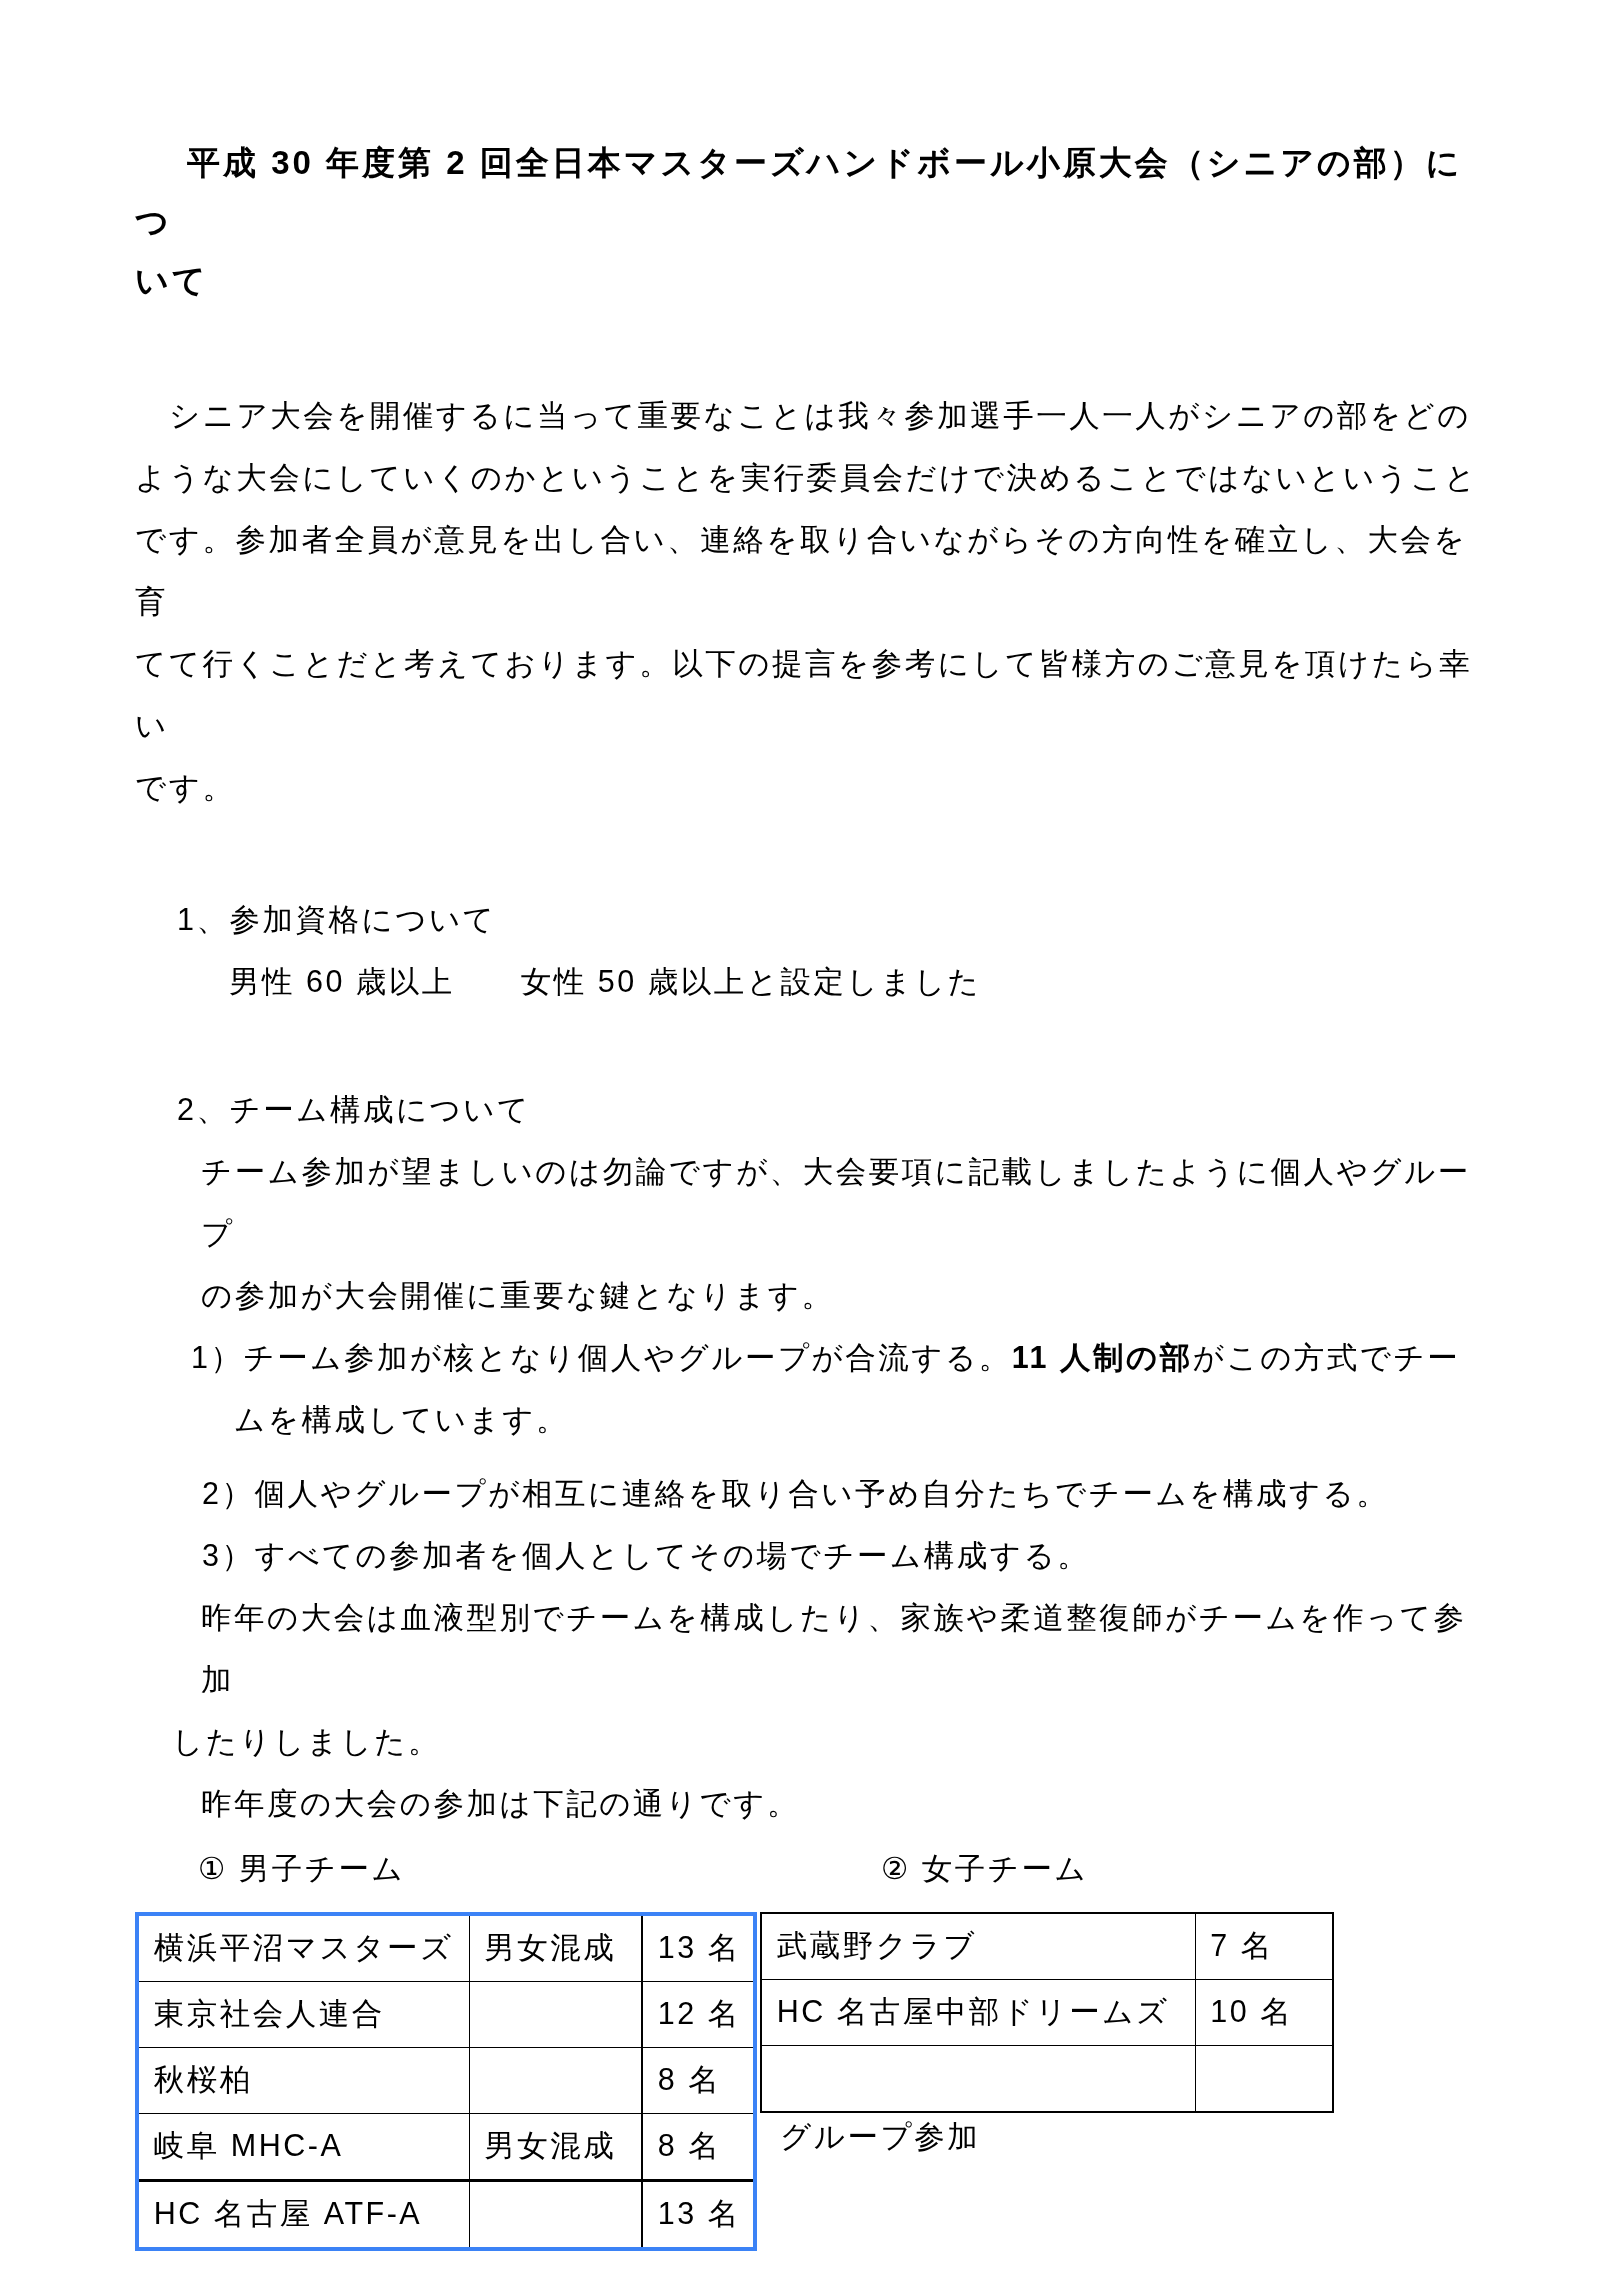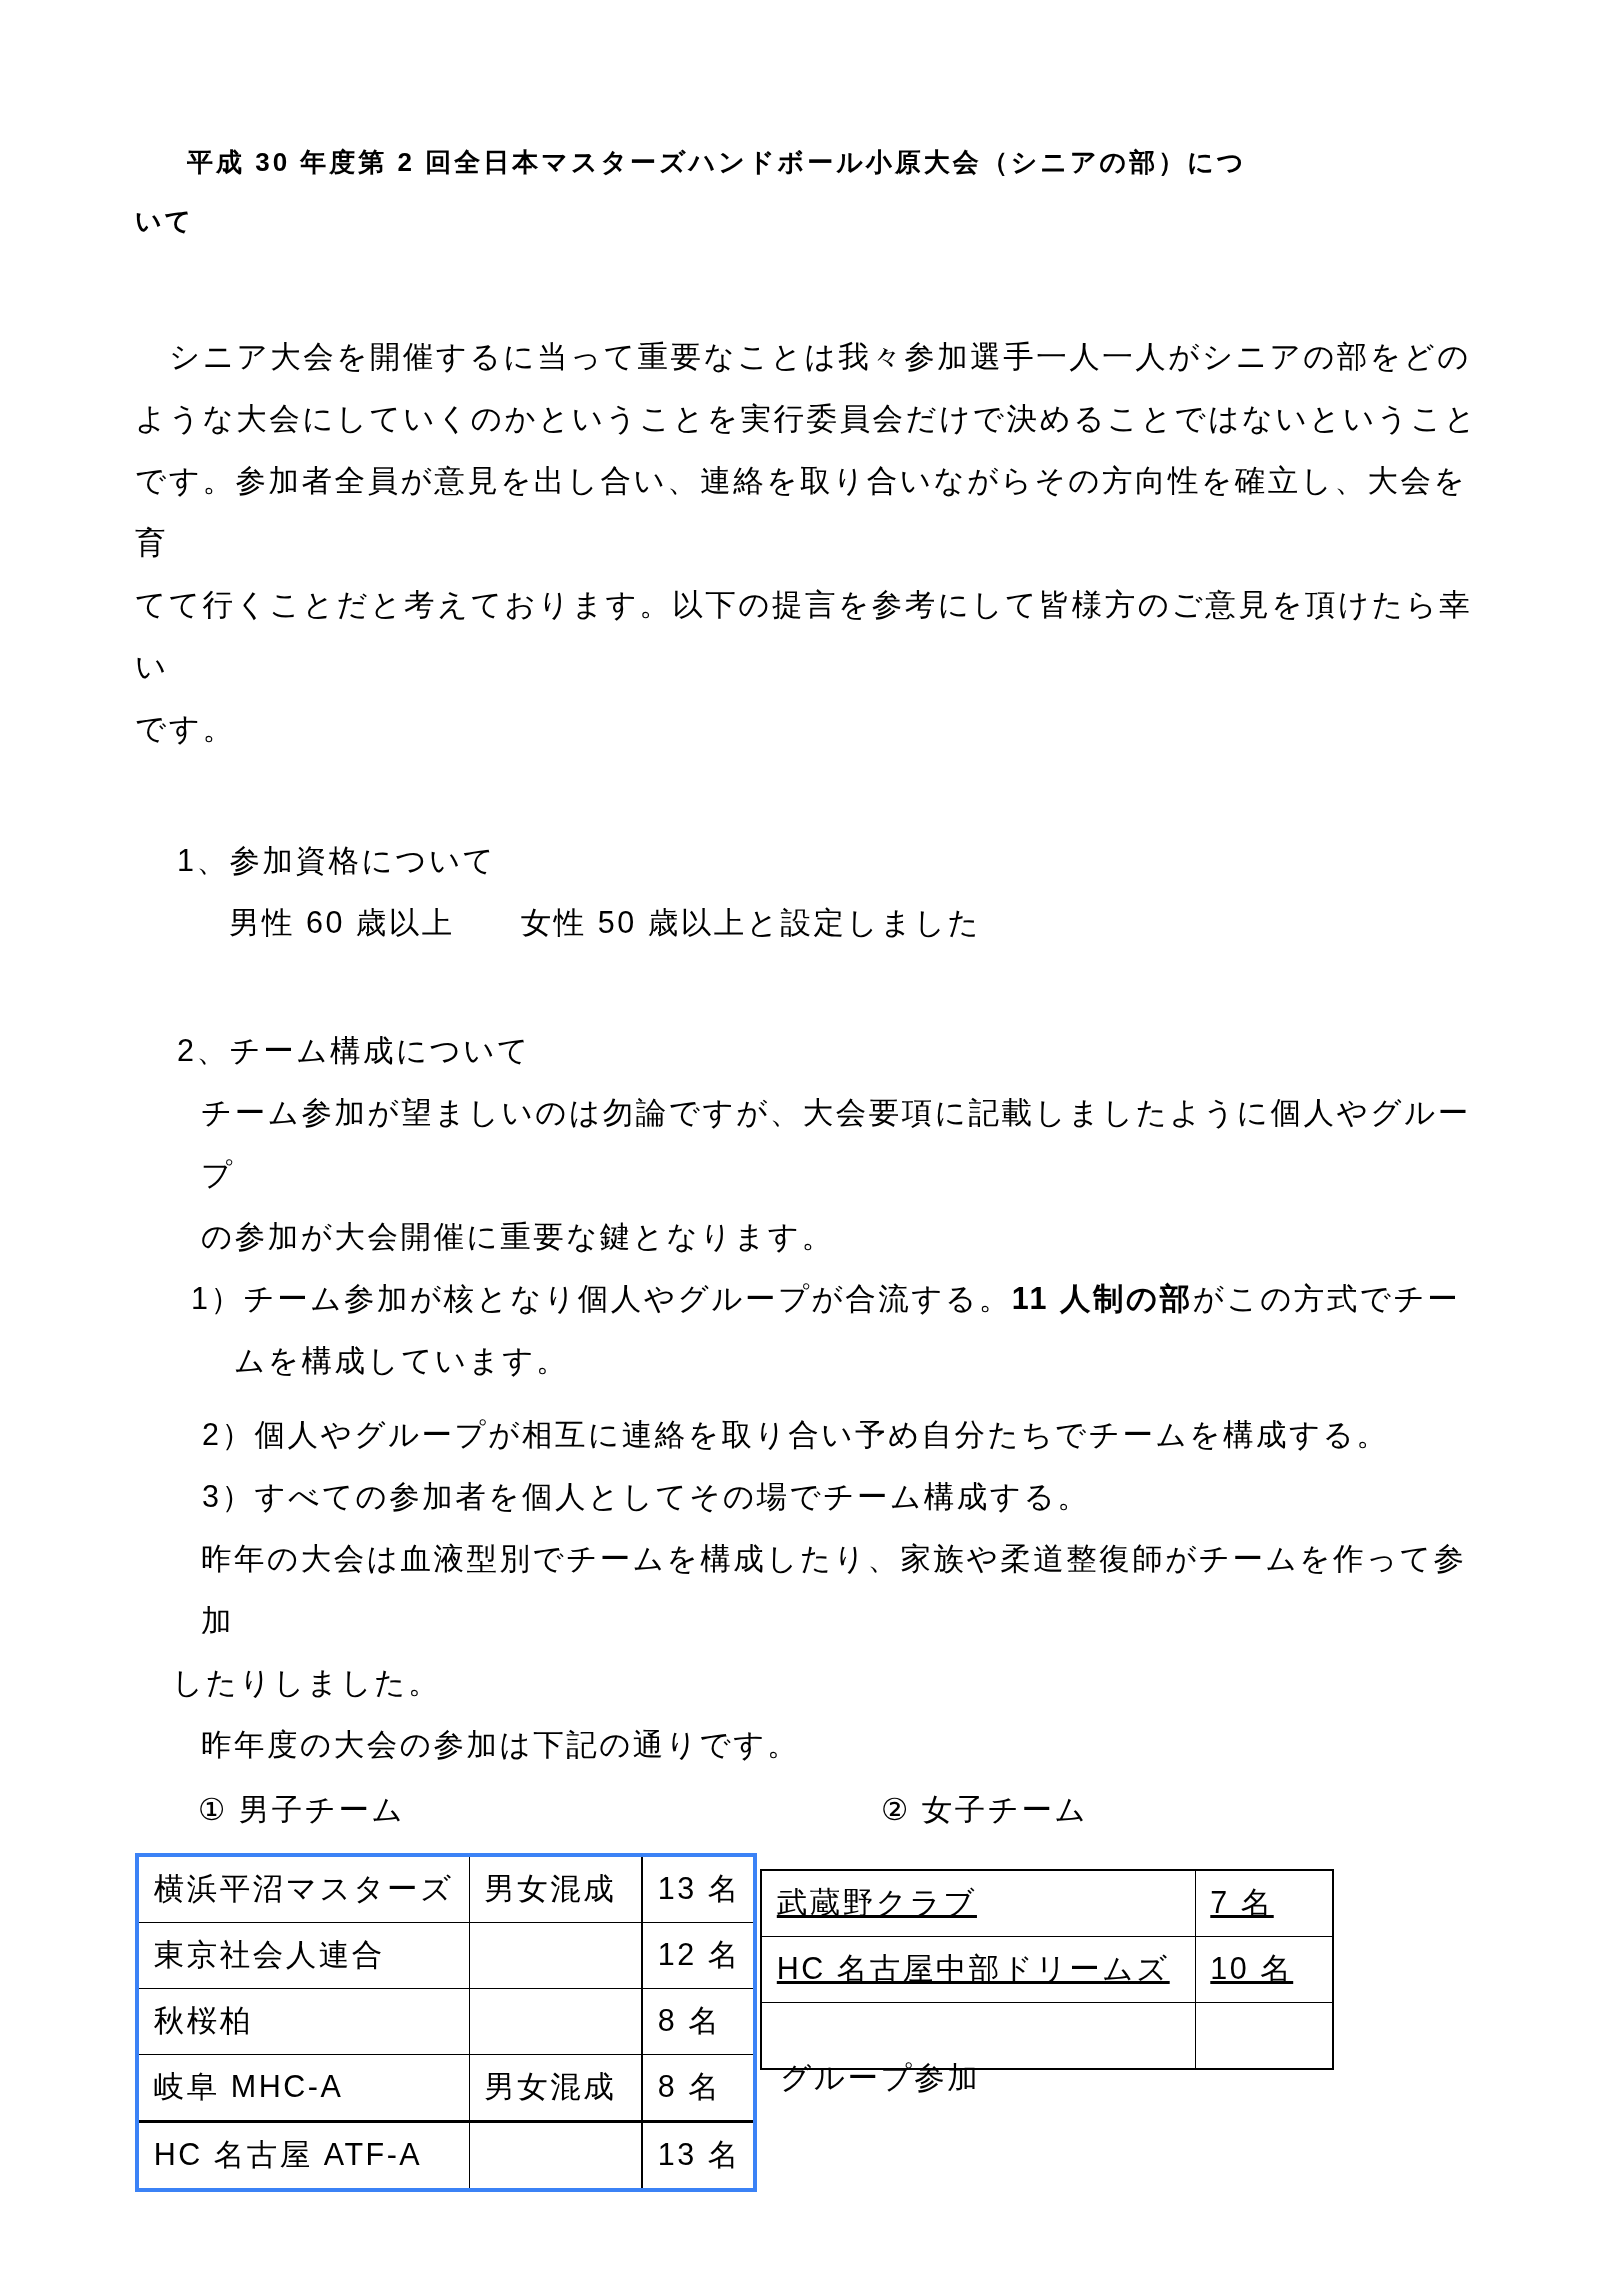--- a/index.html
+++ b/index.html
@@ -6,21 +6,21 @@
   .page{
     position:relative;
     width:1622px;height:2295px;
     background:#ffffff;color:#000000;
     font-family:"Liberation Sans","DejaVu Sans",sans-serif;
     font-size:30.5px;letter-spacing:2.5px;
     box-sizing:border-box;
     padding:0 135px;
     overflow:hidden;
   }
-  .title{margin-top:133px;font-weight:bold;font-size:26px;line-height:59px;letter-spacing:3px;}
+  .title{margin-top:133px;font-weight:bold;font-size:33px;line-height:59px;letter-spacing:3px;}
   .title .t-l1{text-indent:52px;}
   .bl{line-height:62px;}
   .para1{margin-top:74px;}
   .ind35{text-indent:34px;}
   .sec1h{margin-top:70px;}
   .sec2h{margin-top:66px;}
   .mt12{margin-top:11.8px;}
   .ml43{margin-left:42px;}
   .ml95{margin-left:94px;}
   .ml67{margin-left:66px;}
@@ -32,21 +32,21 @@
   .labels{position:relative;margin-top:4.9px;height:59px;line-height:59px;}
   .lab1{position:absolute;left:63px;}
   .lab2{position:absolute;left:710px;margin-left:36px;}
   .twrap{position:relative;margin-top:14.8px;height:398px;}
   table{border-collapse:collapse;table-layout:fixed;font-size:30.5px;letter-spacing:2.5px;color:#000;}
   td{border:1px solid #000;height:65px;vertical-align:middle;padding:0 3.9px 0 14.8px;overflow:hidden;white-space:nowrap;}
   .t-men{position:absolute;left:0;top:0;width:619px;border:4px solid #3b82f6;}
   .t-men td:nth-child(3){border-left-width:2px;}
   .t-men tr.r5 td{border-top-width:3px;}
   .t-men tr.r6 td{border-top-width:2px;}
-  .t-women{position:absolute;left:625px;top:16px;width:572px;border:2px solid #000;text-decoration:underline;}
+  .t-women{position:absolute;left:625px;top:0;width:572px;border:2px solid #000;}
   .grp{position:absolute;left:645px;top:193px;line-height:62px;}
   .t-group{position:absolute;left:659px;top:274px;width:583px;border:2px solid #000;}
   .t-group td{height:66px;}
 </style>
 </head>
 <body>
 
 <div class="page">
 
   <div class="title">

